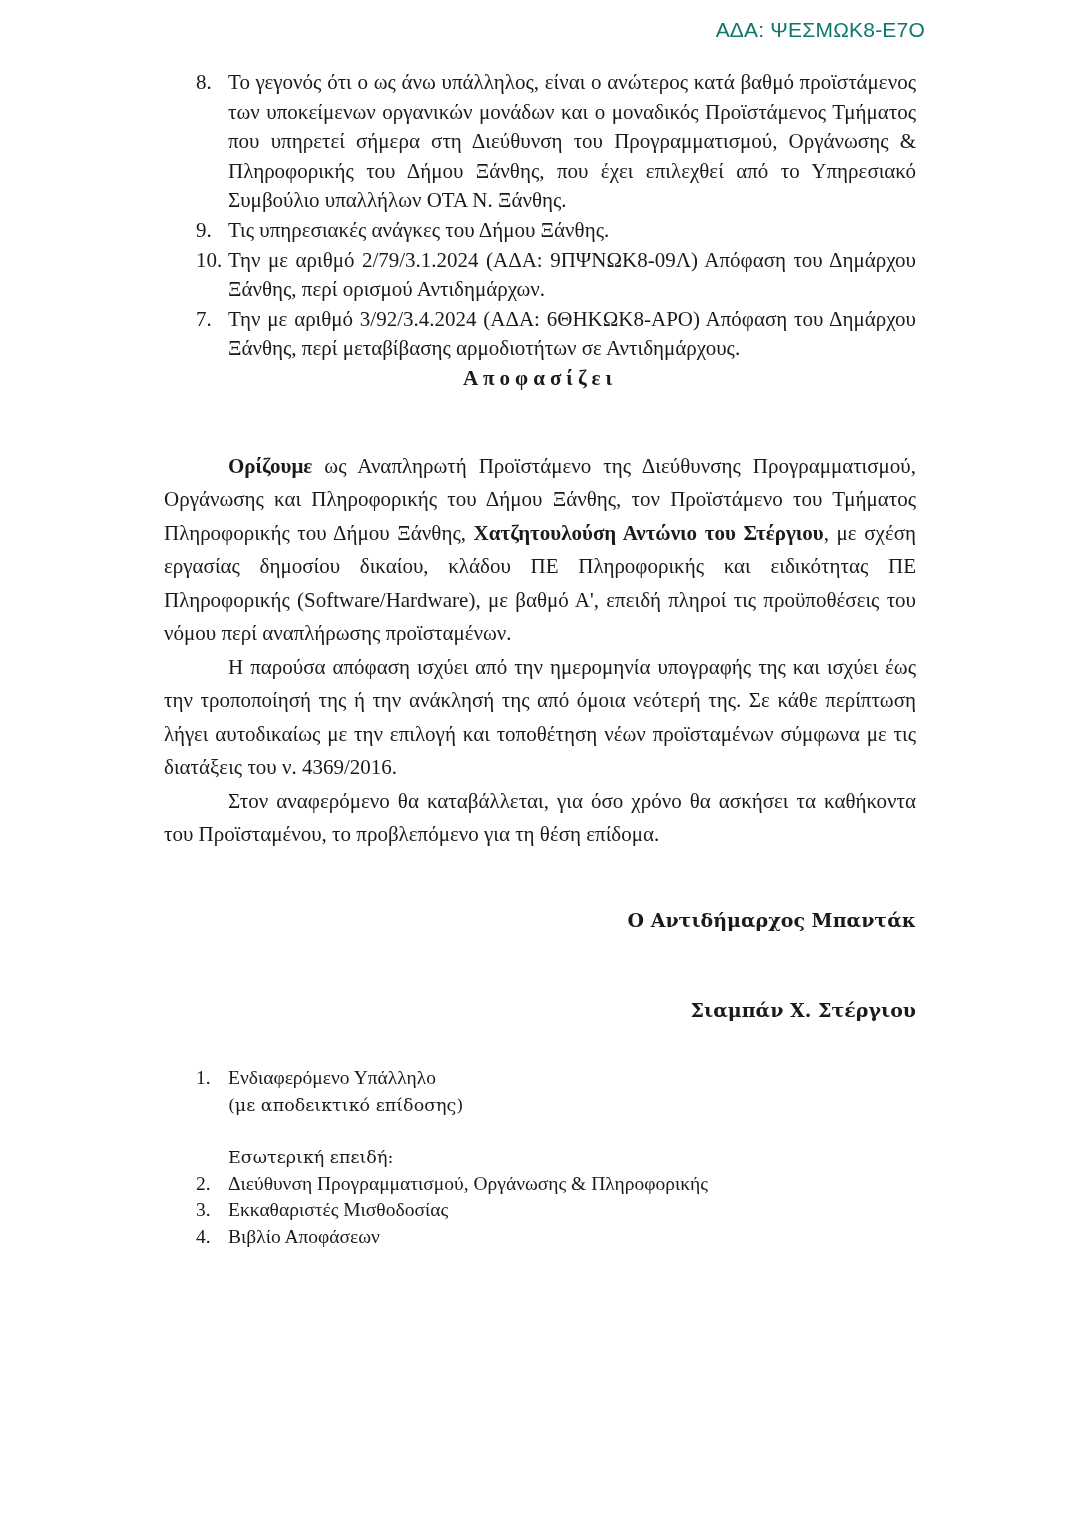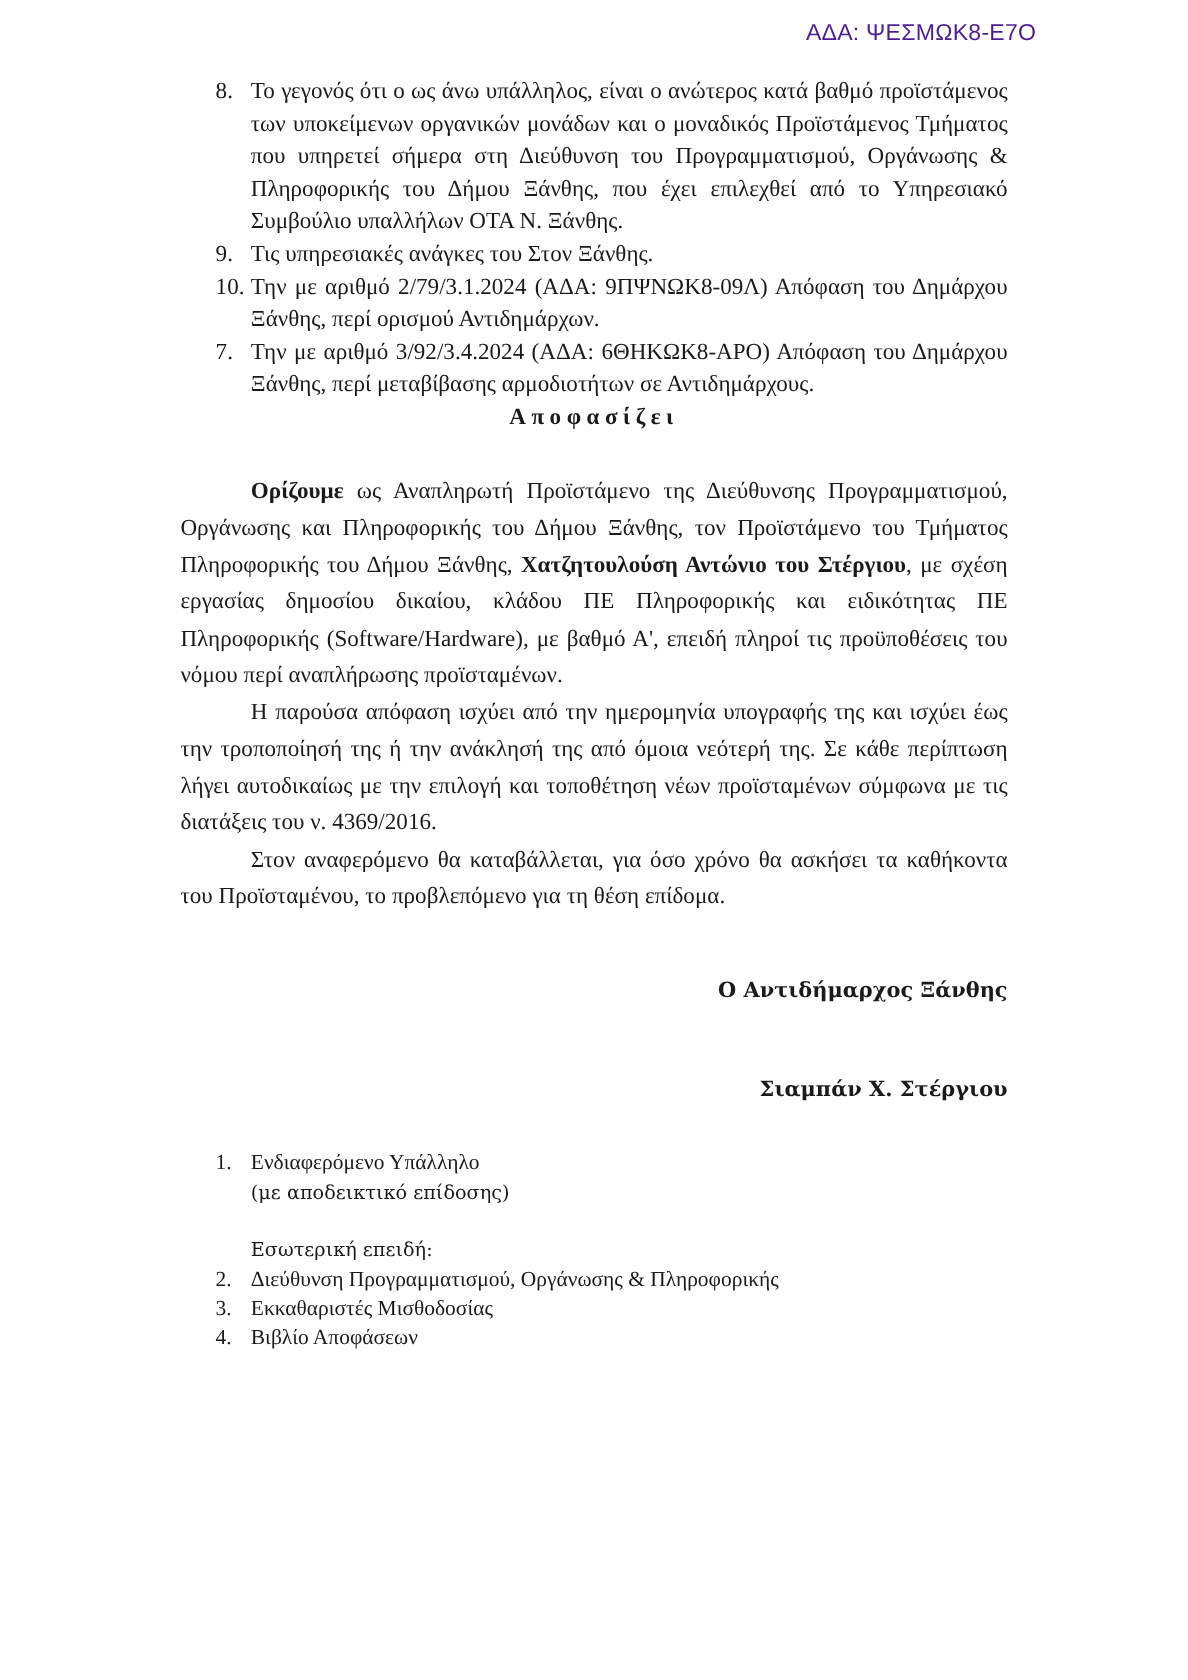--- a/index.html
+++ b/index.html
@@ -7,24 +7,24 @@
       width: 1080px;
       height: 1527px;
       position: relative;
       overflow: hidden;
       color: #1a1a1a;
       font-family: "Liberation Serif", "DejaVu Serif", serif;
     }
     .ada-header {
       position: absolute;
       top: 18px;
-      right: 138px;
+      right: 155px;
       font-family: "Liberation Sans", "DejaVu Sans", sans-serif;
       font-size: 21px;
-      color: #4c1d95;
+      color: #0f766e;
       letter-spacing: 0.2px;
     }
     .page {
       position: absolute;
       left: 164px;
       top: 68px;
       width: 752px;
       font-size: 21px;
       line-height: 29.6px;
     }
@@ -50,21 +50,21 @@
       letter-spacing: 5px;
       margin-bottom: 0;
       height: 30px;
     }
     .body-par {
       text-align: justify;
       text-indent: 64px;
       margin: 0;
       line-height: 33.5px;
     }
-    .body-par.first { margin-top: 36px; }
+    .body-par.first { margin-top: 56px; }
     .signature {
       text-align: right;
       font-weight: bold;
       font-family: "DejaVu Serif", serif;
       font-size: 19px;
     }
     .signature .role { margin-top: 54px; }
     .signature .name { margin-top: 60px; }
     .cc {
       margin-top: 40px;
@@ -91,42 +91,42 @@
 
 <div class="page">
 
   <ol class="considerations">
     <li>
       <span class="num">8.</span>
       <span>Το γεγονός ότι ο ως άνω υπάλληλος, είναι ο ανώτερος κατά βαθμό προϊστάμενος των υποκείμενων οργανικών μονάδων και ο μοναδικός Προϊστάμενος Τμήματος που υπηρετεί σήμερα στη Διεύθυνση του Προγραμματισμού, Οργάνωσης &amp; Πληροφορικής του Δήμου Ξάνθης, που έχει επιλεχθεί από το Υπηρεσιακό Συμβούλιο υπαλλήλων ΟΤΑ Ν. Ξάνθης.</span>
     </li>
     <li>
       <span class="num">9.</span>
-      <span>Τις υπηρεσιακές ανάγκες του Στον Ξάνθης.</span>
+      <span>Τις υπηρεσιακές ανάγκες του Δήμου Ξάνθης.</span>
     </li>
     <li>
       <span class="num">10.</span>
       <span>Την με αριθμό 2/79/3.1.2024 (ΑΔΑ: 9ΠΨΝΩΚ8-09Λ) Απόφαση του Δημάρχου Ξάνθης, περί ορισμού Αντιδημάρχων.</span>
     </li>
     <li>
       <span class="num">7.</span>
       <span>Την με αριθμό 3/92/3.4.2024 (ΑΔΑ: 6ΘΗΚΩΚ8-ΑΡΟ) Απόφαση του Δημάρχου Ξάνθης, περί μεταβίβασης αρμοδιοτήτων σε Αντιδημάρχους.</span>
     </li>
   </ol>
 
   <div class="decide">Αποφασίζει</div>
 
   <p class="body-par first"><b>Ορίζουμε</b><span> ως Αναπληρωτή Προϊστάμενο της Διεύθυνσης Προγραμματισμού, Οργάνωσης και Πληροφορικής του Δήμου Ξάνθης, τον Προϊστάμενο του Τμήματος Πληροφορικής του Δήμου Ξάνθης, </span><b>Χατζητουλούση Αντώνιο του Στέργιου</b><span>, με σχέση εργασίας δημοσίου δικαίου, κλάδου ΠΕ Πληροφορικής και ειδικότητας ΠΕ Πληροφορικής (Software/Hardware), με βαθμό Α', επειδή πληροί τις προϋποθέσεις του νόμου περί αναπλήρωσης προϊσταμένων.</span></p>
 
   <p class="body-par">Η παρούσα απόφαση ισχύει από την ημερομηνία υπογραφής της και ισχύει έως την τροποποίησή της ή την ανάκλησή της από όμοια νεότερή της. Σε κάθε περίπτωση λήγει αυτοδικαίως με την επιλογή και τοποθέτηση νέων προϊσταμένων σύμφωνα με τις διατάξεις του ν. 4369/2016.</p>
 
   <p class="body-par">Στον αναφερόμενο θα καταβάλλεται, για όσο χρόνο θα ασκήσει τα καθήκοντα του Προϊσταμένου, το προβλεπόμενο για τη θέση επίδομα.</p>
 
   <div class="signature">
-    <div class="role">Ο Αντιδήμαρχος Ξάνθης</div>
+    <div class="role">Ο Αντιδήμαρχος Μπαντάκ</div>
     <div class="name">Σιαμπάν Χ. Στέργιου</div>
   </div>
 
   <div class="cc">
     <ol>
       <li>
         <span class="num">1.</span>
         <div>Ενδιαφερόμενο Υπάλληλο</div>
         <div class="bold">(με αποδεικτικό επίδοσης)</div>
       </li>

